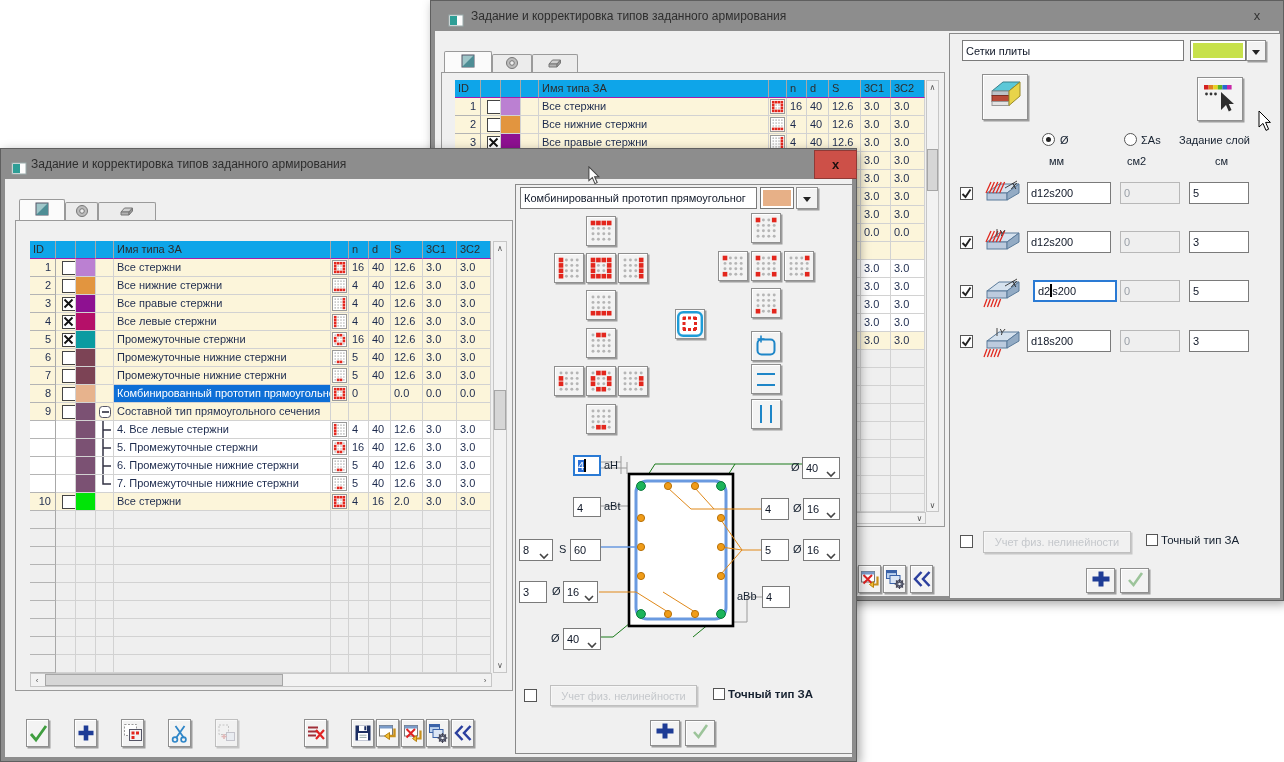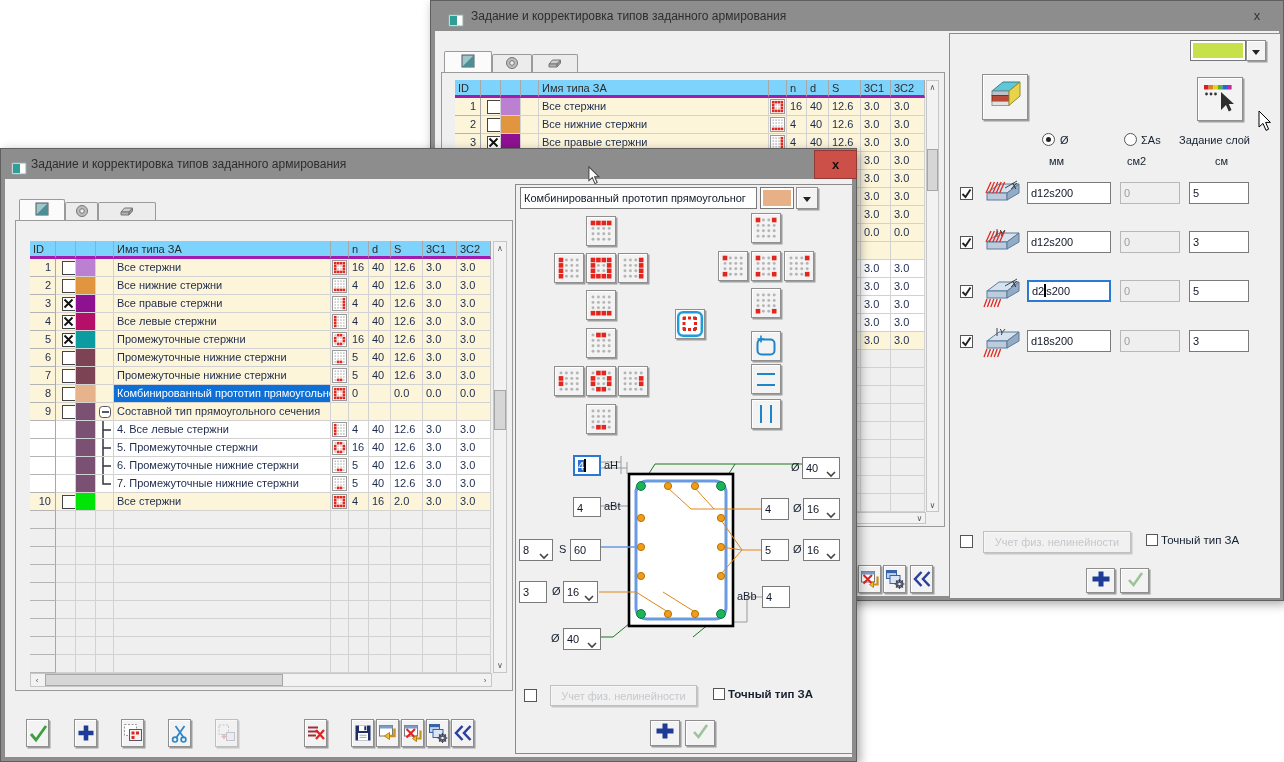--- a/index.html
+++ b/index.html
@@ -30,21 +30,21 @@
   .cbx{position:absolute;box-sizing:border-box;width:13px;height:13px;background:#fff;
        border:1px solid #555;display:flex;align-items:center;justify-content:center}
   .radio{position:absolute;width:13px;height:13px;border:1px solid #555;border-radius:50%;
          background:#fff;box-sizing:border-box}
   .radio.sel::after{content:"";position:absolute;left:2.5px;top:2.5px;width:5px;height:5px;
          border-radius:50%;background:#222}
   .trow{display:flex;height:18px}
   .tc{box-sizing:border-box;border-right:1px solid #d2d2d2;border-bottom:1px solid #d2d2d2;
       font-size:11px;line-height:17px;overflow:hidden;white-space:nowrap;color:#1d2b4e;
       padding:0 0 0 3px;flex:0 0 auto}
-  .tc.hd{background:#7dd3fc;border-right:1px solid #a8a8a8;border-bottom:3px solid #a21caf;color:#2c2c2c}
+  .tc.hd{background:#0ea5e9;border-right:1px solid #a8a8a8;border-bottom:1px solid #a21caf;color:#2c2c2c}
   .tc.rh{background:#f0f0f0;border-right:1px solid #a8a8a8;border-bottom:1px solid #b4b4b4;text-align:right;padding-right:4px}
   .sb{position:absolute;background:#f2f2f2;border:1px solid #c6c6c6;box-sizing:border-box}
   .sb .thumb{position:absolute;background:#d6d6d6;border:1px solid #a6a6a6;box-sizing:border-box}
   .sb .ar{position:absolute;display:flex;align-items:center;justify-content:center;color:#555;font-size:8px}
   .toolrow .btn svg{display:block}
   .cursor{position:absolute;z-index:99}
   .caret{display:inline-block;width:2px;height:13px;background:#000;vertical-align:-2px}
   .selblue{background:#2a6fd6;color:#fff}
 </style>
 </head>
@@ -757,20 +757,21 @@
       <div class="btn" style="left: 479px; top: 564px; width: 23px; height: 28px;">
         <span>
           <svg width="22" height="22" viewBox="0 0 22 22">
             <path d="M10.5 4L4 11l6.5 7M18.5 4L12 11l6.5 7" fill="none" stroke="#2b3f9e" stroke-width="2.5"></path>
           </svg>
         </span>
       </div>
     </div>
 
   <div class="panel" style="left:518px;top:32px;width:330px;height:564px">
+    <div class="inp" style="left:12px;top:6px;width:222px;height:21px">Сетки плиты</div>
     <div class="abs" style="left:240px;top:6px;width:56px;height:21px;background:#fff;border:1px solid #777">
       <div class="abs" style="inset: 2px; background: rgb(199, 225, 75);"></div>
     </div>
     <div class="btn" style="left:296px;top:6px;width:20px;height:21px">
         <span><svg width="10" height="8" viewBox="0 0 10 8">
             <polygon points="1,2 9,2 5,7" fill="#222"></polygon>
           </svg></span>
       </div>
 
     <div class="btn" style="left:32px;top:40px;width:46px;height:46px">
@@ -857,21 +858,21 @@
     <rect x="4" y="14" width="20" height="7" fill="#bccbde" stroke="#5a7a9a"></rect>
     <polygon points="24,14 36,5 36,14 24,21" fill="#93abc4" stroke="#5a7a9a"></polygon>
             <path d="M4 22L1 30" stroke="#e0281e" stroke-width="1.3"></path>
             <path d="M7.4 22L4.4 30" stroke="#e0281e" stroke-width="1.3"></path>
             <path d="M10.8 22L7.8 30" stroke="#e0281e" stroke-width="1.3"></path>
             <path d="M14.2 22L11.2 30" stroke="#e0281e" stroke-width="1.3"></path>
             <path d="M17.6 22L14.6 30" stroke="#e0281e" stroke-width="1.3"></path>
             <path d="M22 9L34 2" stroke="#444" stroke-width="1"></path>
             <text x="28" y="10" font-size="9" fill="#222" font-style="italic">X</text>
           </svg></div>
-        <div class="inp foc" style="left: 77px; top: 246px; width: 84px; height: 22px;"><span>d2</span><span class="caret"></span><span>s200</span></div>
+        <div class="inp foc" style="left: 83px; top: 246px; width: 84px; height: 22px;"><span>d2</span><span class="caret"></span><span>s200</span></div>
         <div class="inp dis" style="left: 170px; top: 246px; width: 60px; height: 22px;">0</div>
         <div class="inp" style="left: 239px; top: 246px; width: 60px; height: 22px;">5</div>
         <div class="cbx" style="left: 10px; top: 301px;">
           <svg width="11" height="11" viewBox="0 0 11 11">
             <path d="M1.5 6l3 3 5-7.5" fill="none" stroke="#222" stroke-width="1.9"></path>
           </svg>
         </div>
         <div class="abs" style="left: 33px; top: 293px; width: 40px; height: 32px;"><svg width="40" height="32" viewBox="0 0 40 32">
             <polygon points="4,14 16,5 36,5 24,14" fill="#d6e2ee" stroke="#5a7a9a"></polygon>
     <rect x="4" y="14" width="20" height="7" fill="#bccbde" stroke="#5a7a9a"></rect>

